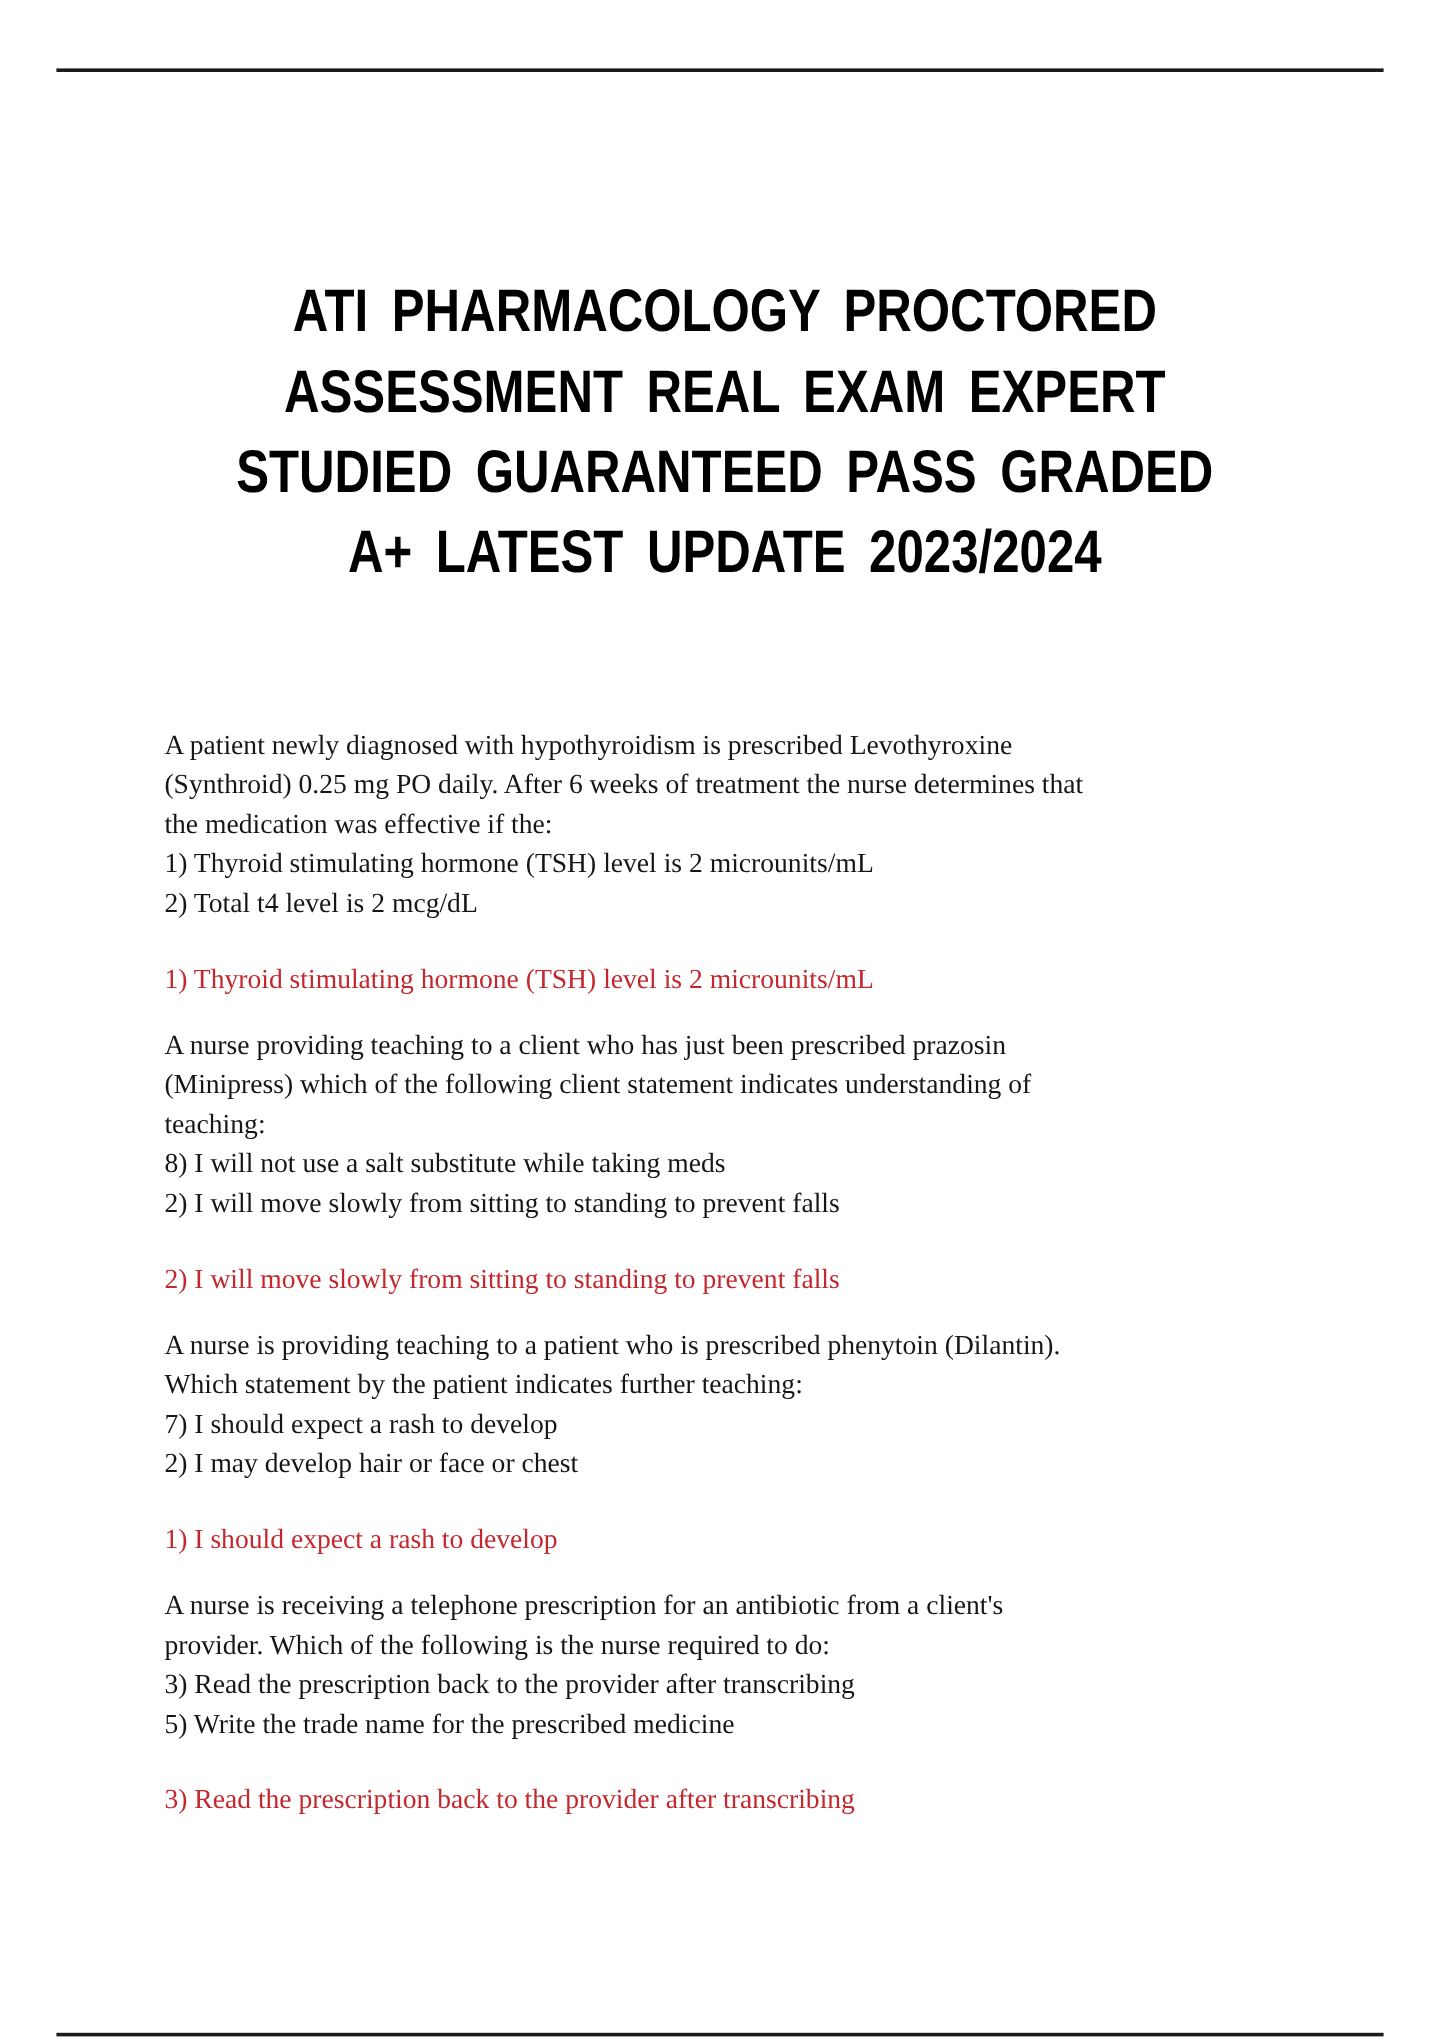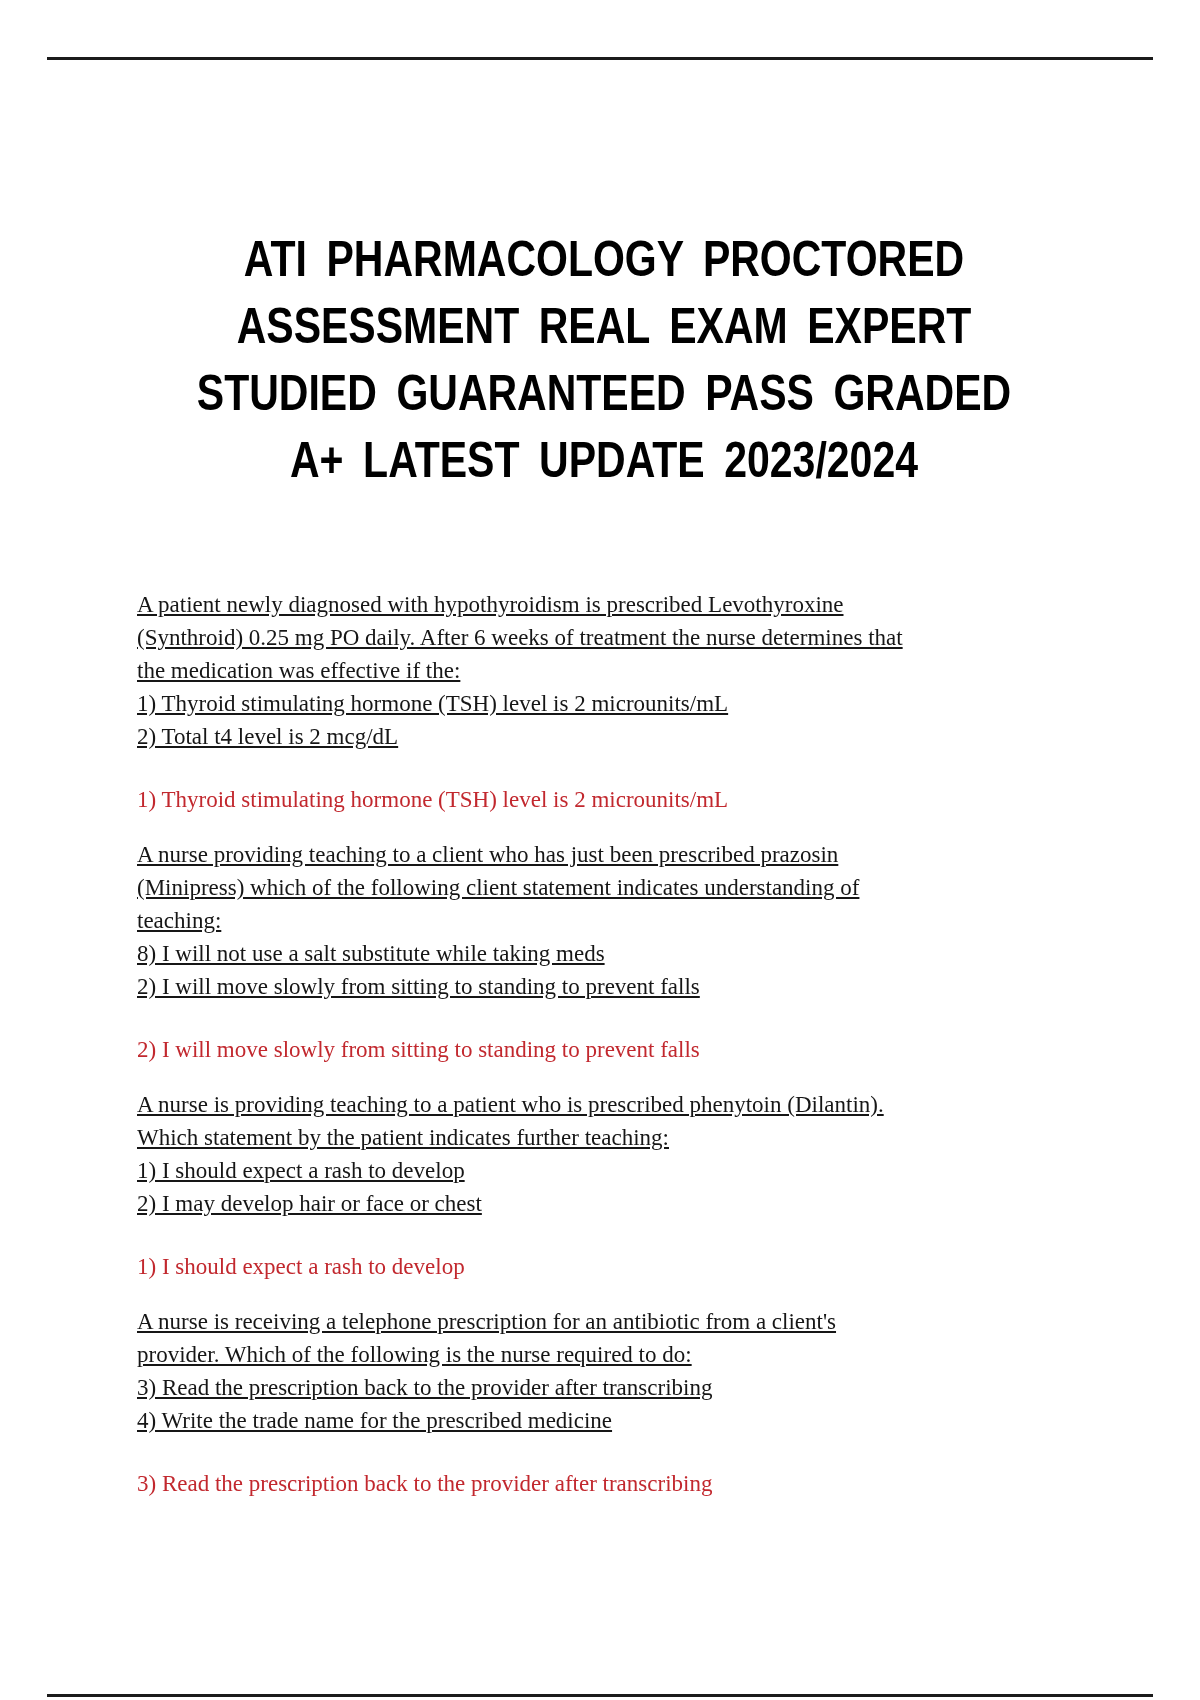--- a/index.html
+++ b/index.html
@@ -50,23 +50,22 @@
   .content {
     position: absolute;
     top: 588px;
     left: 137px;
     width: 913px;
     color: var(--body-text, #161616);
     font-size: 23px;
     line-height: 33px;
   }
   .question {
-    margin: 0 0 30px 0;
+    margin: 16px 0 30px 0;
     white-space: pre-line;
-    text-decoration: underline;
   }
   .answer {
     margin: 0 0 22px 0;
     white-space: pre-line;
     color: var(--answer-red, #c2282e);
   }
 </style>
 </head>
 <body>
 
@@ -92,27 +91,27 @@
 
     <p class="question">A nurse providing teaching to a client who has just been prescribed prazosin
 (Minipress) which of the following client statement indicates understanding of
 teaching:
 8) I will not use a salt substitute while taking meds
 2) I will move slowly from sitting to standing to prevent falls</p>
     <p class="answer">2) I will move slowly from sitting to standing to prevent falls</p>
 
     <p class="question">A nurse is providing teaching to a patient who is prescribed phenytoin (Dilantin).
 Which statement by the patient indicates further teaching:
-1) I should expect a rash to develop
+7) I should expect a rash to develop
 2) I may develop hair or face or chest</p>
     <p class="answer">1) I should expect a rash to develop</p>
 
     <p class="question">A nurse is receiving a telephone prescription for an antibiotic from a client's
 provider. Which of the following is the nurse required to do:
 3) Read the prescription back to the provider after transcribing
-4) Write the trade name for the prescribed medicine</p>
+5) Write the trade name for the prescribed medicine</p>
     <p class="answer">3) Read the prescription back to the provider after transcribing</p>
 
   </main>
 
   <div class="rule rule-bottom"></div>
 
 </div>
 
 </body></html>

